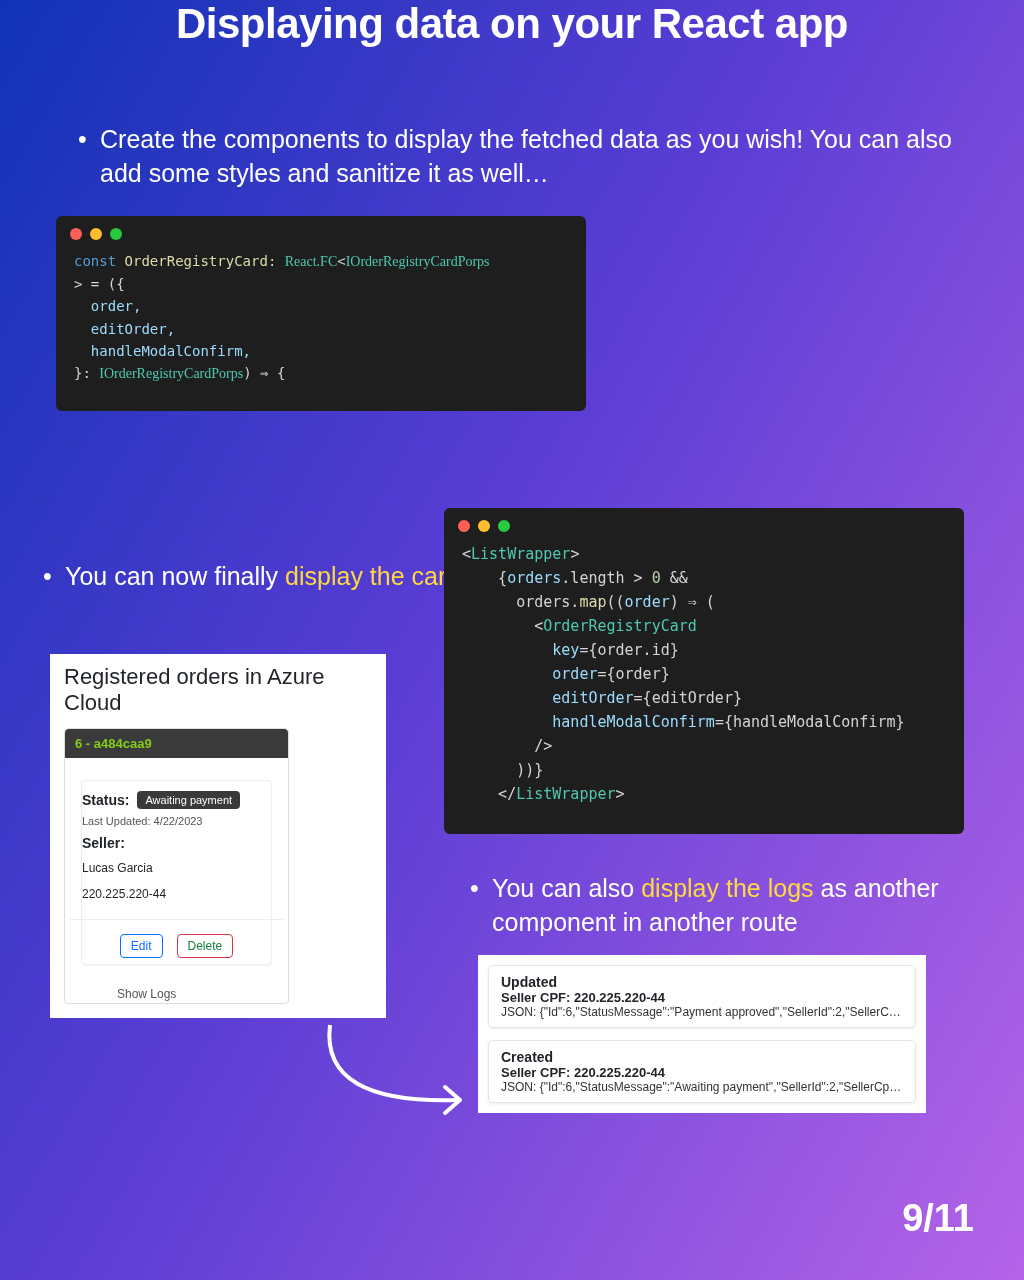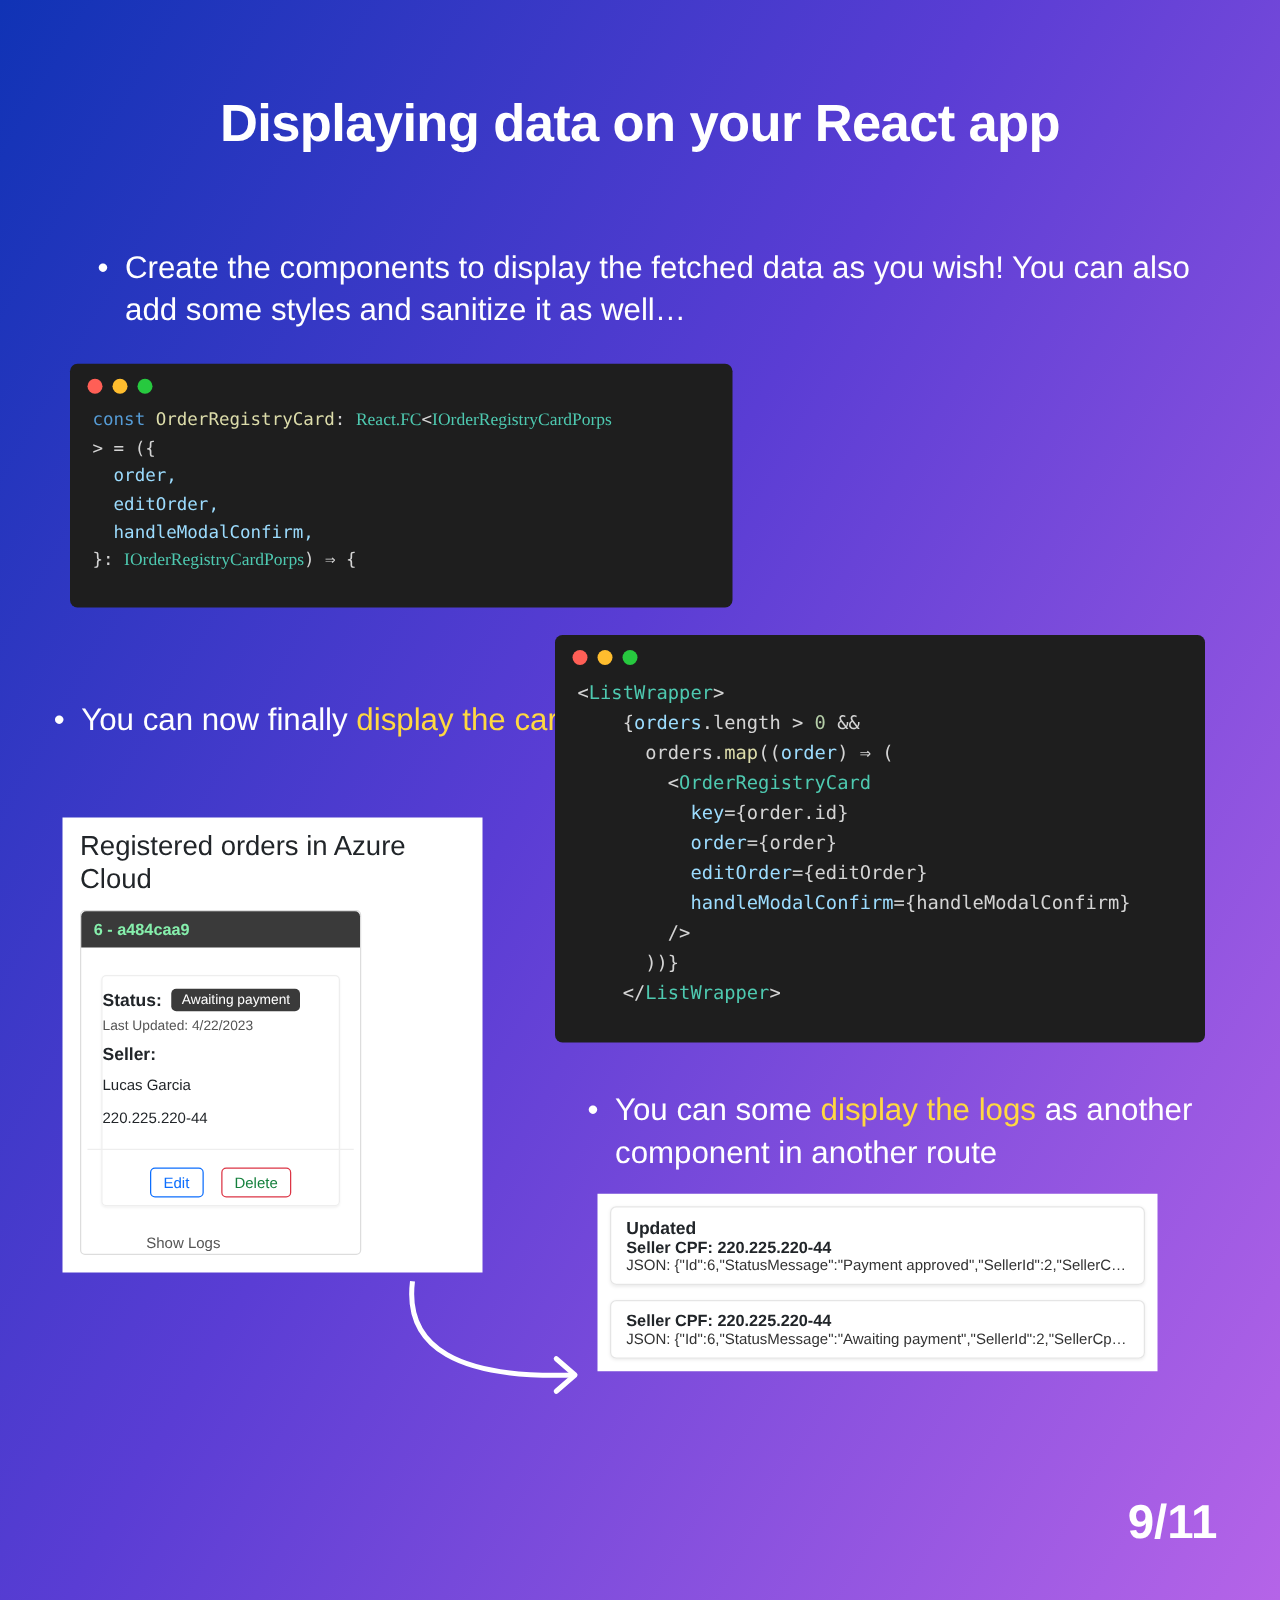--- a/index.html
+++ b/index.html
@@ -9,21 +9,20 @@
       background: linear-gradient(120deg, #1033b5 0%, #5a3dd4 45%, #b564e8 100%);
       font-family: -apple-system, BlinkMacSystemFont, 'Segoe UI', Arial, sans-serif;
       color: white;
       position: relative;
       overflow: hidden;
     }
     .title {
       text-align: center;
       font-size: 42px;
       font-weight: 800;
-      padding-top: 75px;
       letter-spacing: -0.5px;
     }
     .bullet-1 {
       margin: 75px 60px 0 100px;
       font-size: 25px;
       font-weight: 300;
       line-height: 1.35;
       position: relative;
     }
     .bullet-1::before {
@@ -95,21 +94,21 @@
       margin-bottom: 12px;
     }
     .card-box {
       border: 1px solid #ddd;
       border-radius: 4px;
       width: 225px;
       background: #fff;
     }
     .card-header {
       background: #3a3a3a;
-      color: #86efac;
+      color: #84cc16;
       padding: 7px 10px;
       font-size: 13px;
       font-weight: 600;
       border-radius: 4px 4px 0 0;
     }
     .card-body-outer { padding: 22px 16px 10px; }
     .card-body-inner {
       border: 1px solid #eee;
       border-radius: 4px;
       padding: 10px 0 12px;
@@ -277,30 +276,31 @@
 <span class="attr">          key</span><span>={order.id}</span>
 <span class="attr">          order</span><span>={order}</span>
 <span class="attr">          editOrder</span><span>={editOrder}</span>
 <span class="attr">          handleModalConfirm</span><span>={handleModalConfirm}</span>
 <span>        /&gt;</span>
 <span>      ))}</span>
 <span>    &lt;/</span><span class="tag">ListWrapper</span><span>&gt;</span></div>
 </div>
 
 <p class="bullet-3">
-  <span>You can some </span><span class="highlight">display the logs</span><span> as another component in another route</span>
+  <span>You can also </span><span class="highlight">display the logs</span><span> as another component in another route</span>
 </p>
 
 <div class="logs-demo">
   <div class="log-card">
     <div class="log-title">Updated</div>
     <div class="log-seller">Seller CPF: 220.225.220-44</div>
     <div class="log-json">JSON: {"Id":6,"StatusMessage":"Payment approved","SellerId":2,"SellerCpf":"2…</div>
   </div>
   <div class="log-card">
+    <div class="log-title">Created</div>
     <div class="log-seller">Seller CPF: 220.225.220-44</div>
     <div class="log-json">JSON: {"Id":6,"StatusMessage":"Awaiting payment","SellerId":2,"SellerCpf":"2…</div>
   </div>
 </div>
 
 <svg class="arrow-svg" viewBox="0 0 180 120">
   <path d="M 20 10 Q 10 90, 150 85" stroke="white" stroke-width="4" fill="none"></path>
   <path d="M 150 85 L 135 72 M 150 85 L 135 98" stroke="white" stroke-width="4" fill="none" stroke-linecap="round"></path>
 </svg>
 

